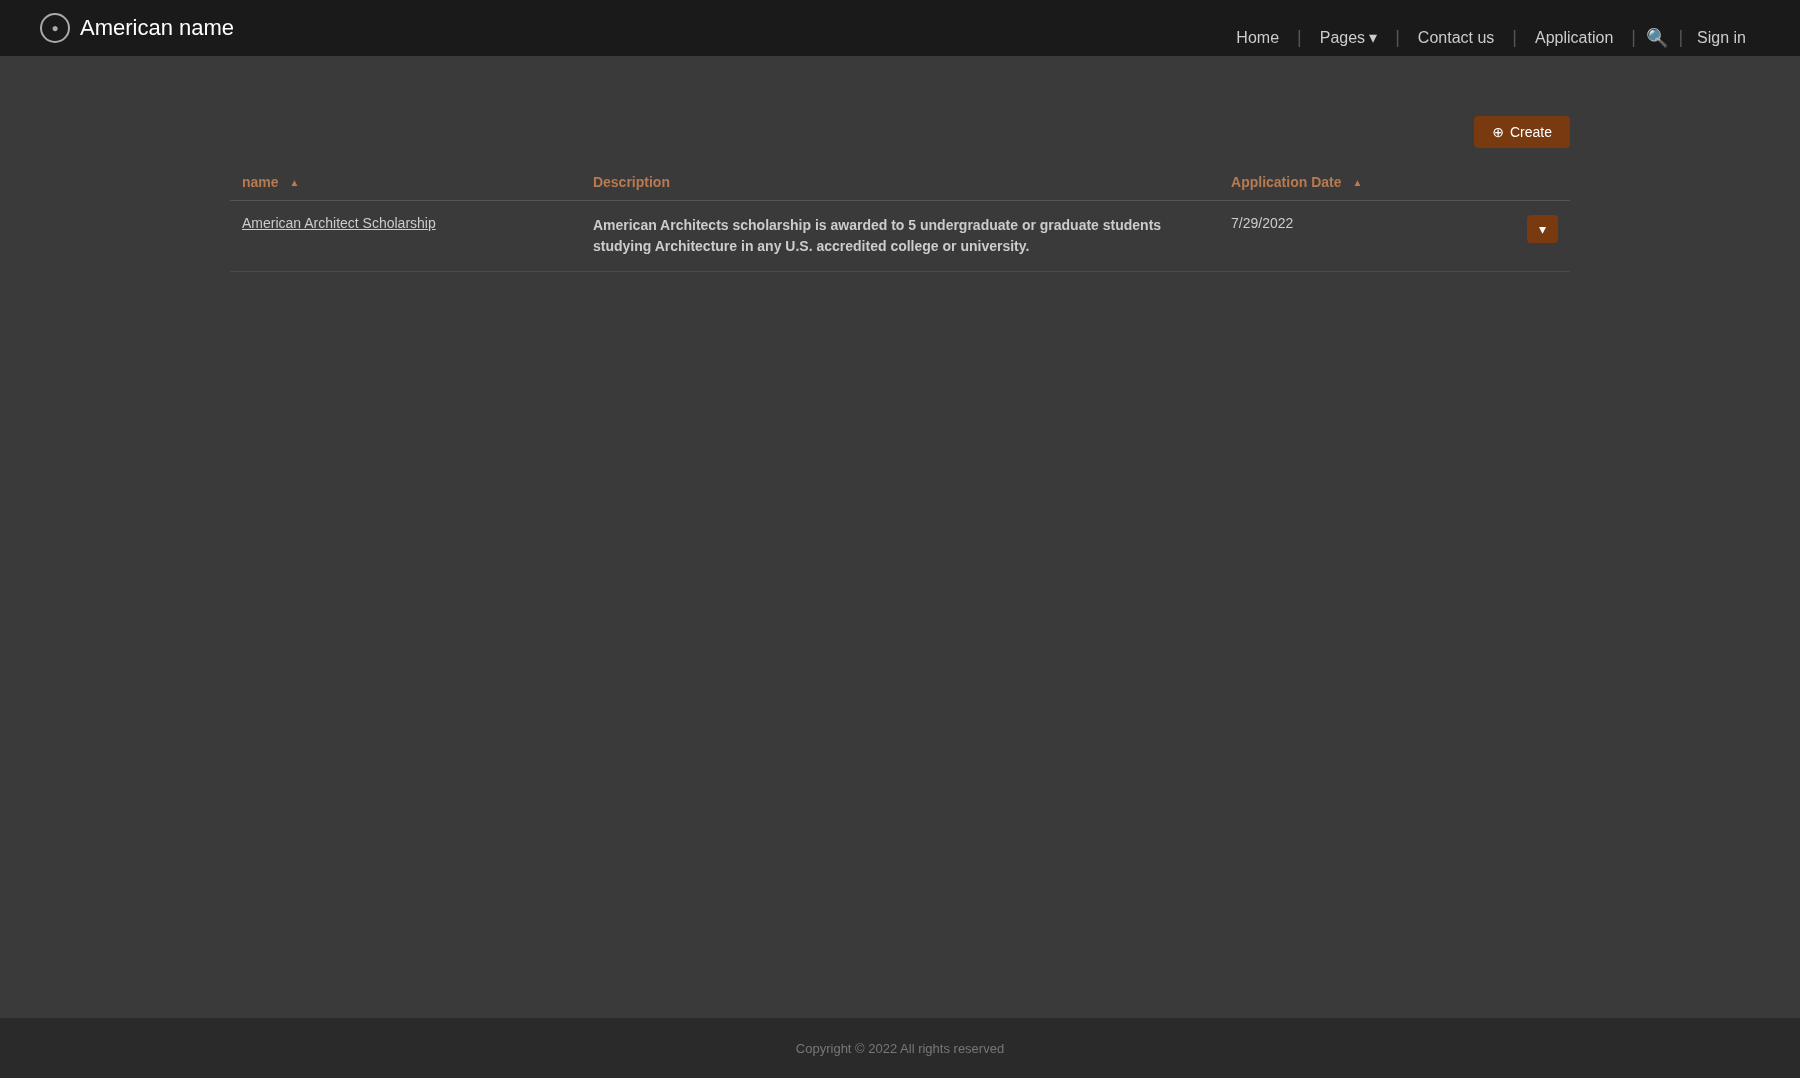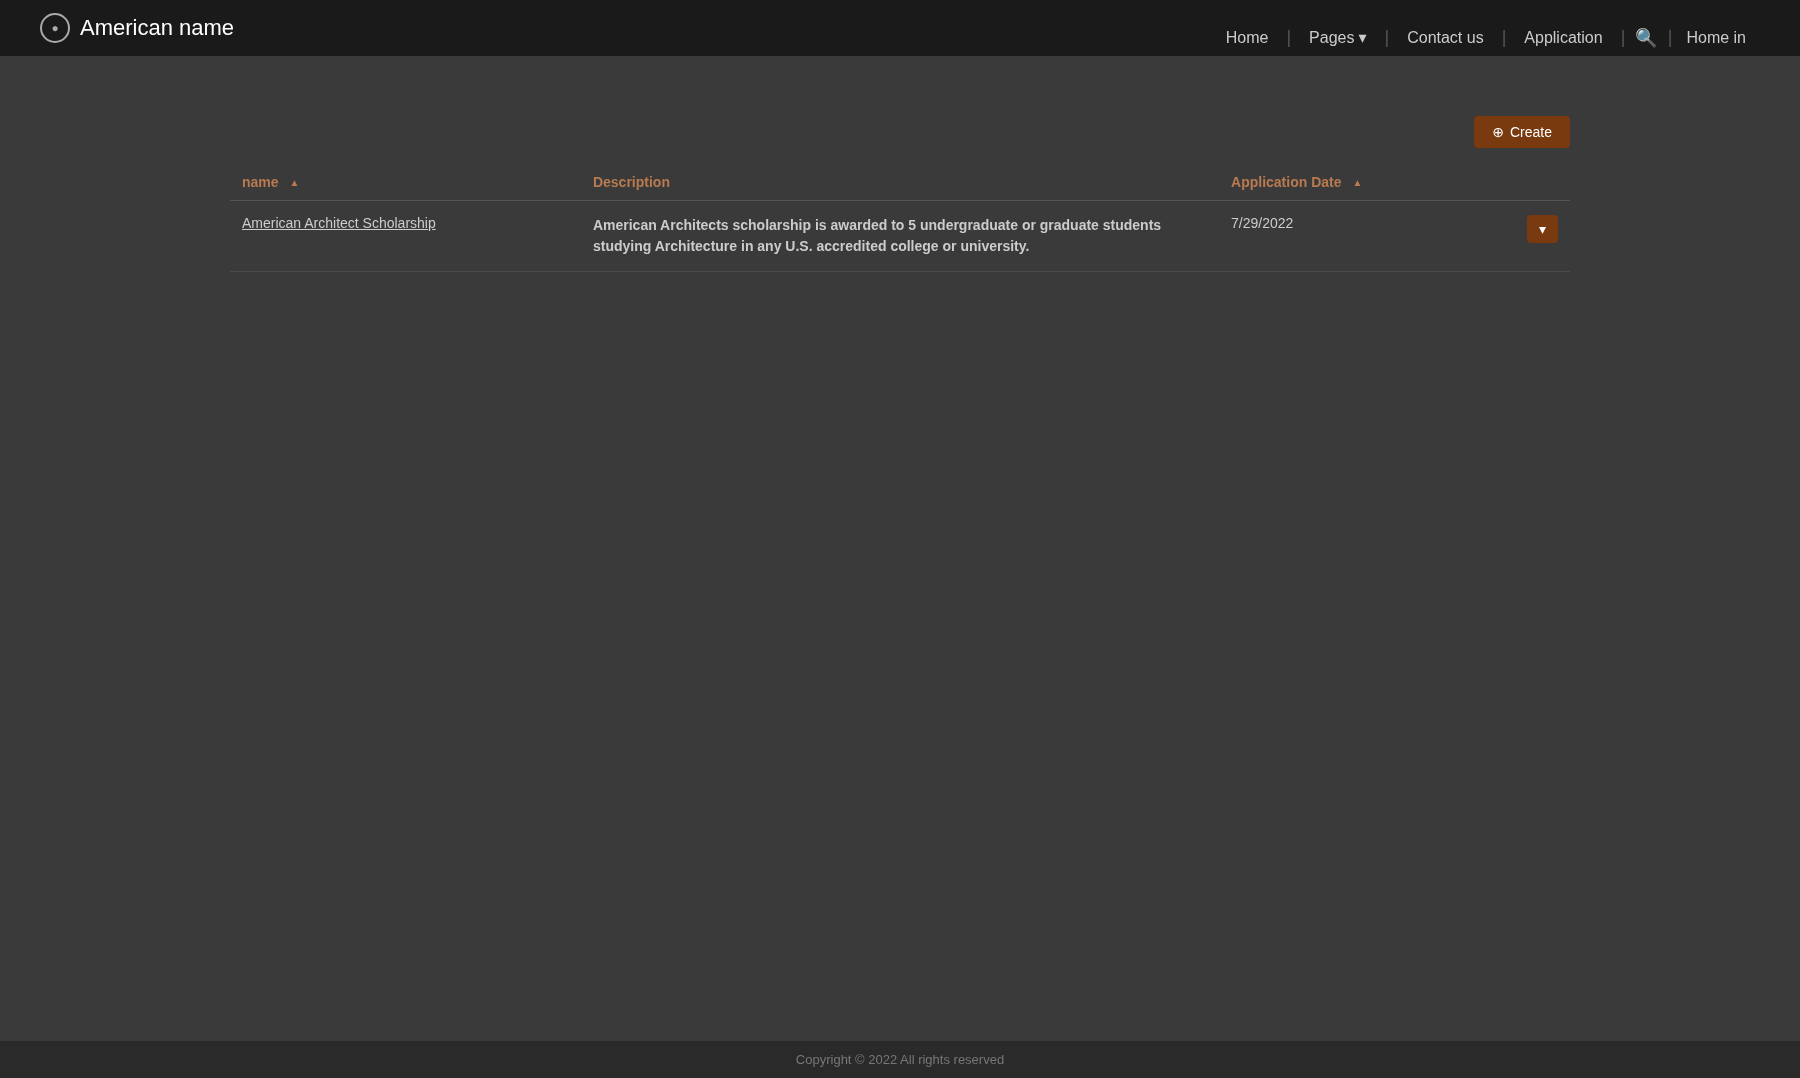--- a/index.html
+++ b/index.html
@@ -188,21 +188,21 @@
       cursor: pointer;
       font-size: 14px;
       display: inline-flex;
       align-items: center;
       justify-content: center;
     }
 
     
     .footer {
       background-color: #2a2a2a;
-      height: 37px;
+      height: 60px;
       display: flex;
       align-items: center;
       justify-content: center;
       font-size: 13px;
       color: #777;
     }
   </style>
 </head>
 <body>
 
@@ -221,21 +221,21 @@
       <span>Pages</span>
       <span>▾</span>
     </a>
     <span class="nav-separator">|</span>
     <a class="nav-item">Contact us</a>
     <span class="nav-separator">|</span>
     <a class="nav-item">Application</a>
     <span class="nav-separator">|</span>
     <span class="nav-search">🔍</span>
     <span class="nav-separator">|</span>
-    <span class="nav-signin">Home in</span>
+    <span class="nav-signin">Sign in</span>
   </div>
 </nav>
 
 <div class="main-content">
 
   <div class="toolbar">
     <button class="btn-create">
       <span>⊕</span>
       <span>Create</span>
     </button>

